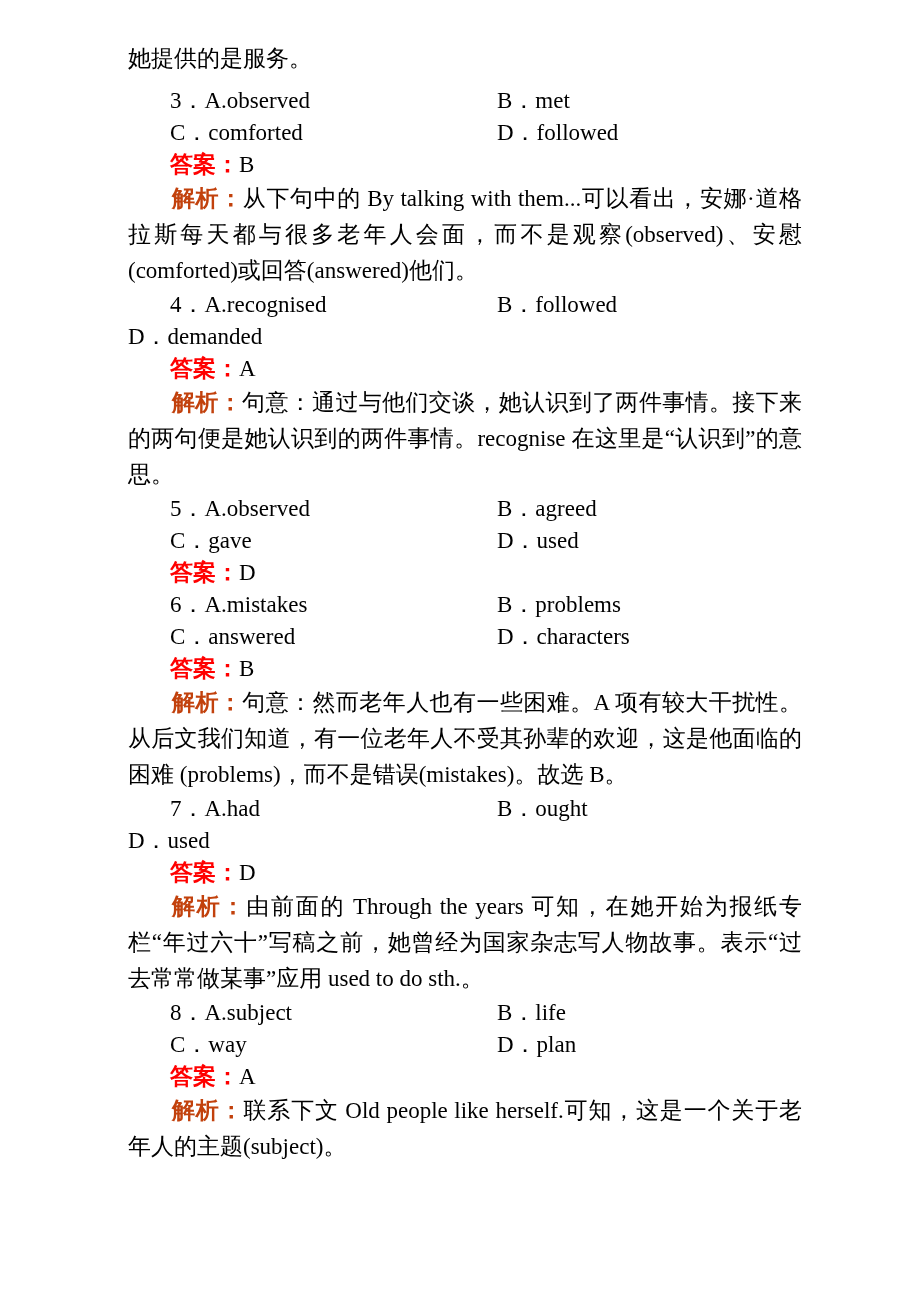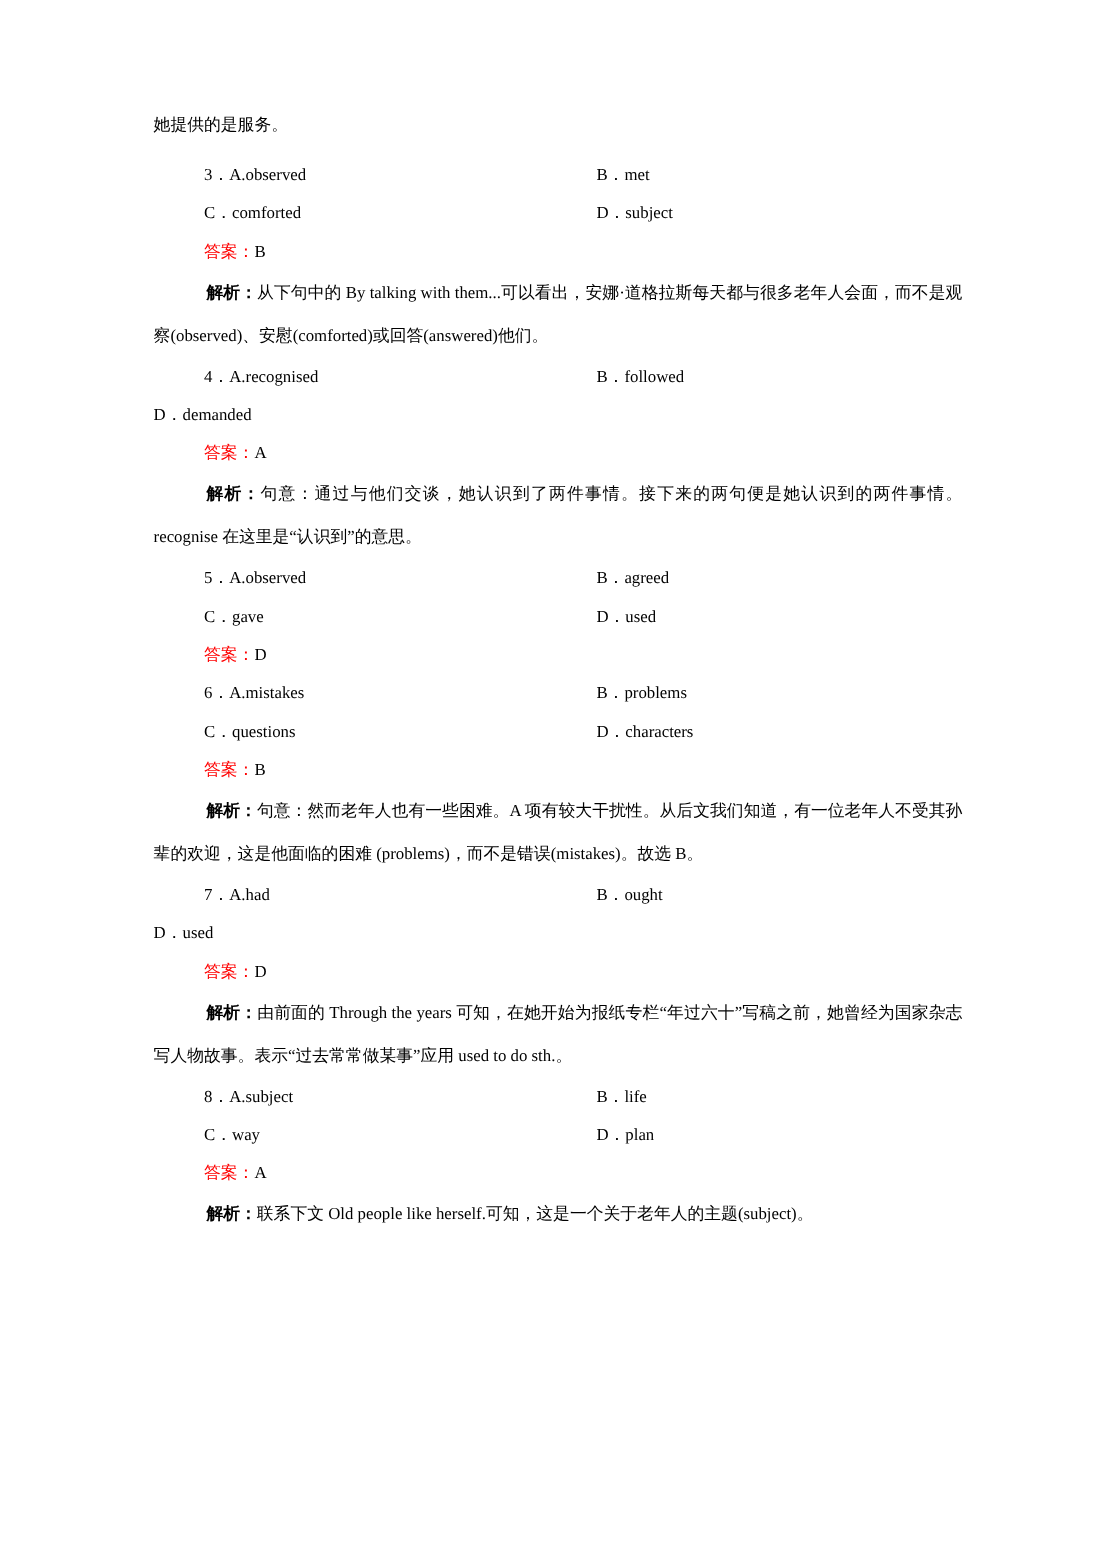--- a/index.html
+++ b/index.html
@@ -2,23 +2,23 @@
 <html><head>
 <meta charset="utf-8">
 <style>
   html, body { margin: 0; padding: 0; background: #ffffff; }
   .page {
     position: relative;
     width: 920px;
     height: 1302px;
     box-sizing: border-box;
     background: #ffffff;
-    padding: 87px 118px 0 128px;
+    padding: 41px 118px 0 128px;
     font-family: "Liberation Serif", "DejaVu Serif", serif;
-    font-size: 14px;
+    font-size: 23px;
     color: #000000;
     overflow: hidden;
   }
   p.intro {
     margin: 0 0 8px 0;
     line-height: 36px;
   }
   .question-block { margin: 0; }
   .opt-row {
     display: flex;
@@ -33,25 +33,25 @@
   .opt-right {
     flex: 1;
     white-space: nowrap;
   }
   .answer-line {
     line-height: 32px;
     padding-left: 42px;
   }
   .label-answer {
     color: #ff0000;
-    font-weight: normal;
+    font-weight: bold;
     text-align: right;
   }
   .label-analysis {
-    color: #000000;
+    color: #c2410c;
     font-weight: bold;
   }
   .answer-value { color: #000000; }
   p.analysis {
     margin: 0;
     line-height: 36px;
     text-indent: 44px;
     text-align: justify;
   }
 </style>
@@ -62,21 +62,21 @@
 
   <p class="intro">她提供的是服务。</p>
 
   <div class="question-block">
     <div class="opt-row">
       <span class="opt-left"><span>3．</span><span>A.observed</span></span>
       <span class="opt-right">B．met</span>
     </div>
     <div class="opt-row">
       <span class="opt-left">C．comforted</span>
-      <span class="opt-right">D．subject</span>
+      <span class="opt-right">D．followed</span>
     </div>
     <div class="answer-line">
       <span class="label-answer">答案：</span><span class="answer-value">B</span>
     </div>
     <p class="analysis">
       <span class="label-analysis">解析：</span><span>从下句中的 By talking with them...可以看出，安娜·道格拉斯每天都与很多老年人会面，而不是观察(observed)、安慰(comforted)或回答(answered)他们。</span>
     </p>
   </div>
 
   <div class="question-block">
@@ -108,21 +108,21 @@
       <span class="label-answer">答案：</span><span class="answer-value">D</span>
     </div>
   </div>
 
   <div class="question-block">
     <div class="opt-row">
       <span class="opt-left"><span>6．</span><span>A.mistakes</span></span>
       <span class="opt-right">B．problems</span>
     </div>
     <div class="opt-row">
-      <span class="opt-left">C．questions</span>
+      <span class="opt-left">C．answered</span>
       <span class="opt-right">D．characters</span>
     </div>
     <div class="answer-line">
       <span class="label-answer">答案：</span><span class="answer-value">B</span>
     </div>
     <p class="analysis">
       <span class="label-analysis">解析：</span><span>句意：然而老年人也有一些困难。A 项有较大干扰性。从后文我们知道，有一位老年人不受其孙辈的欢迎，这是他面临的困难 (problems)，而不是错误(mistakes)。故选 B。</span>
     </p>
   </div>
 

